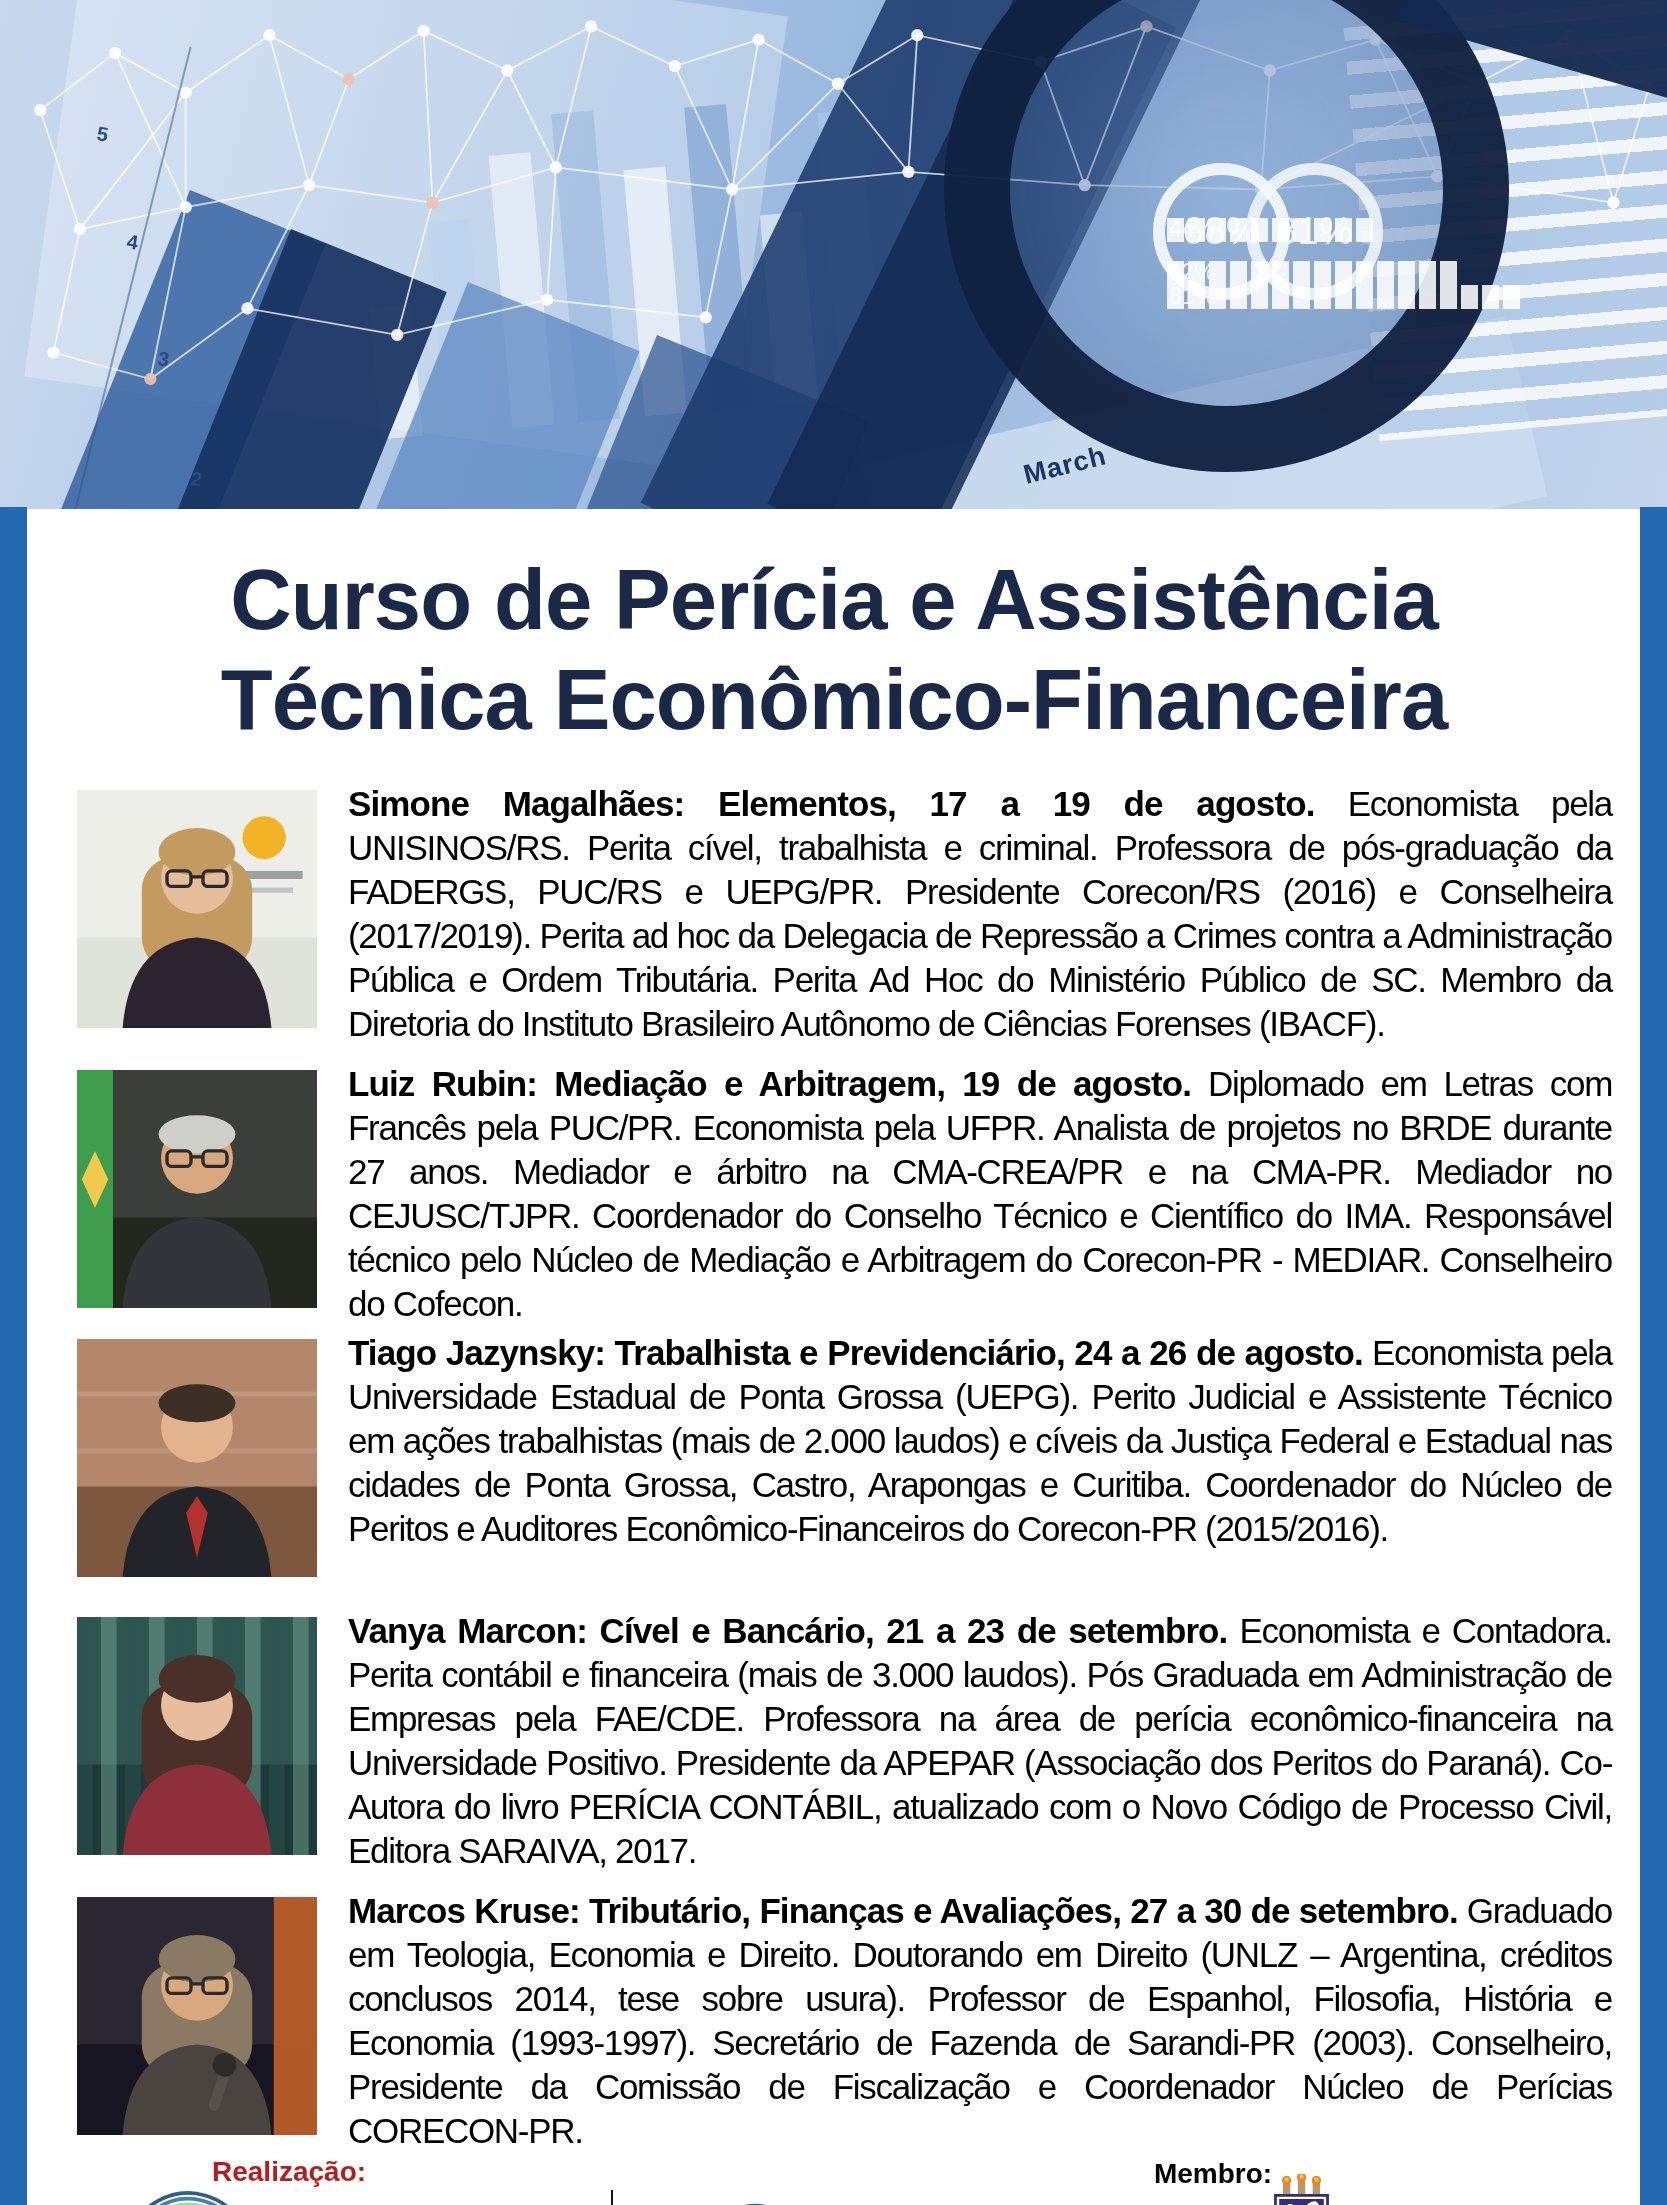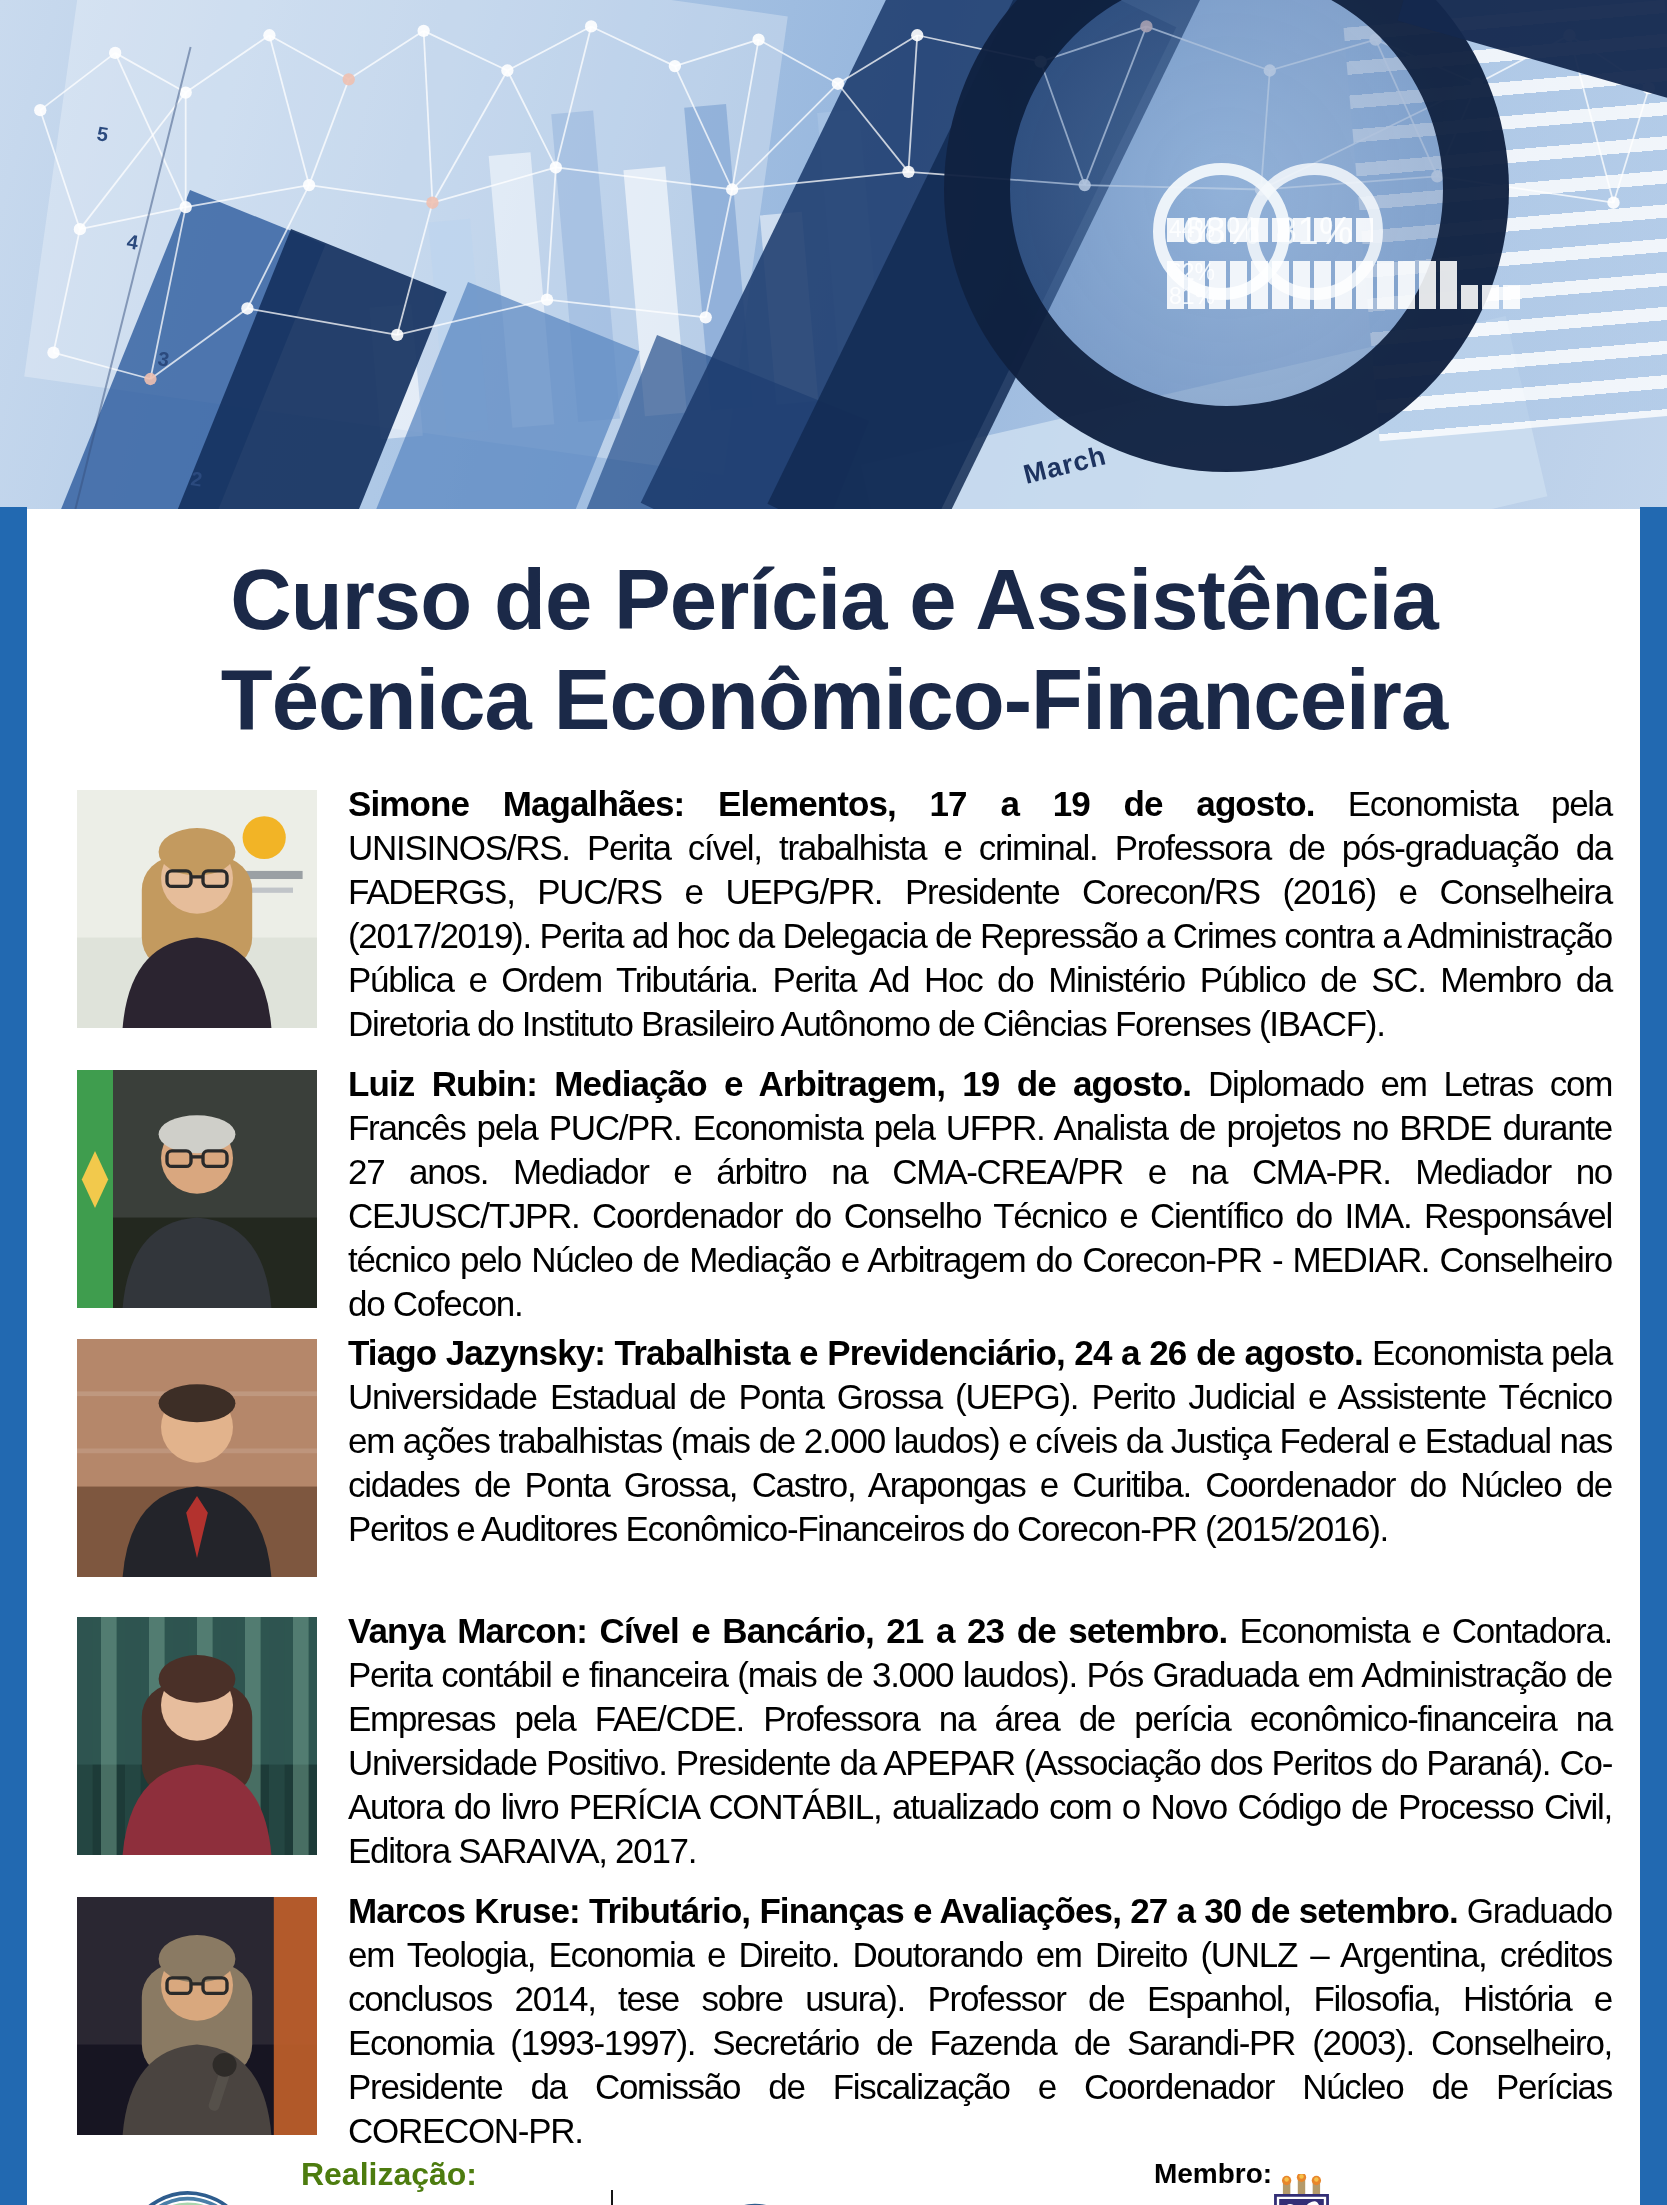--- a/index.html
+++ b/index.html
@@ -49,22 +49,22 @@
 
   
   .bio{position:absolute;left:0;width:1667px;}
   .photo{position:absolute;left:77px;top:8px;width:240px;height:238px;overflow:hidden;}
   .photo svg{width:100%;height:100%;display:block;}
   .btxt{position:absolute;left:348px;top:0;width:1264px;margin:0;
         font-size:35px;line-height:44px;letter-spacing:-1.3px;text-align:justify;color:#000;}
   .btxt .lead{font-weight:700;letter-spacing:-0.9px;}
 
   
-  .realiza{position:absolute;left:212px;top:2156px;width:265px;text-align:right;
-           font-size:32px;font-weight:700;color:#4d7c0f;}
+  .realiza{position:absolute;left:212px;top:2156px;width:265px;text-align:left;
+           font-size:28px;font-weight:700;color:#b91c1c;}
   .apoio{position:absolute;left:1147px;top:2158px;width:132px;text-align:center;
          font-size:28px;font-weight:700;color:#000;}
   .swirl1{position:absolute;left:110px;top:2181px;width:132px;height:137px;}
   .cofename{position:absolute;left:212px;top:2201px;width:326px;font-size:73px;font-weight:700;
             color:#23365f;letter-spacing:-2.6px;}
   .divider{position:absolute;left:611px;top:2190px;width:1.8px;height:126px;background:#151515;}
   .swirl2{position:absolute;left:690px;top:2194px;width:110px;height:119px;}
   .corename{position:absolute;left:796px;top:2203px;width:326px;font-size:71px;font-weight:700;
             color:#2b3360;letter-spacing:-2.6px;}
   .crest{position:absolute;left:1255px;top:2174px;width:93px;height:132px;}

